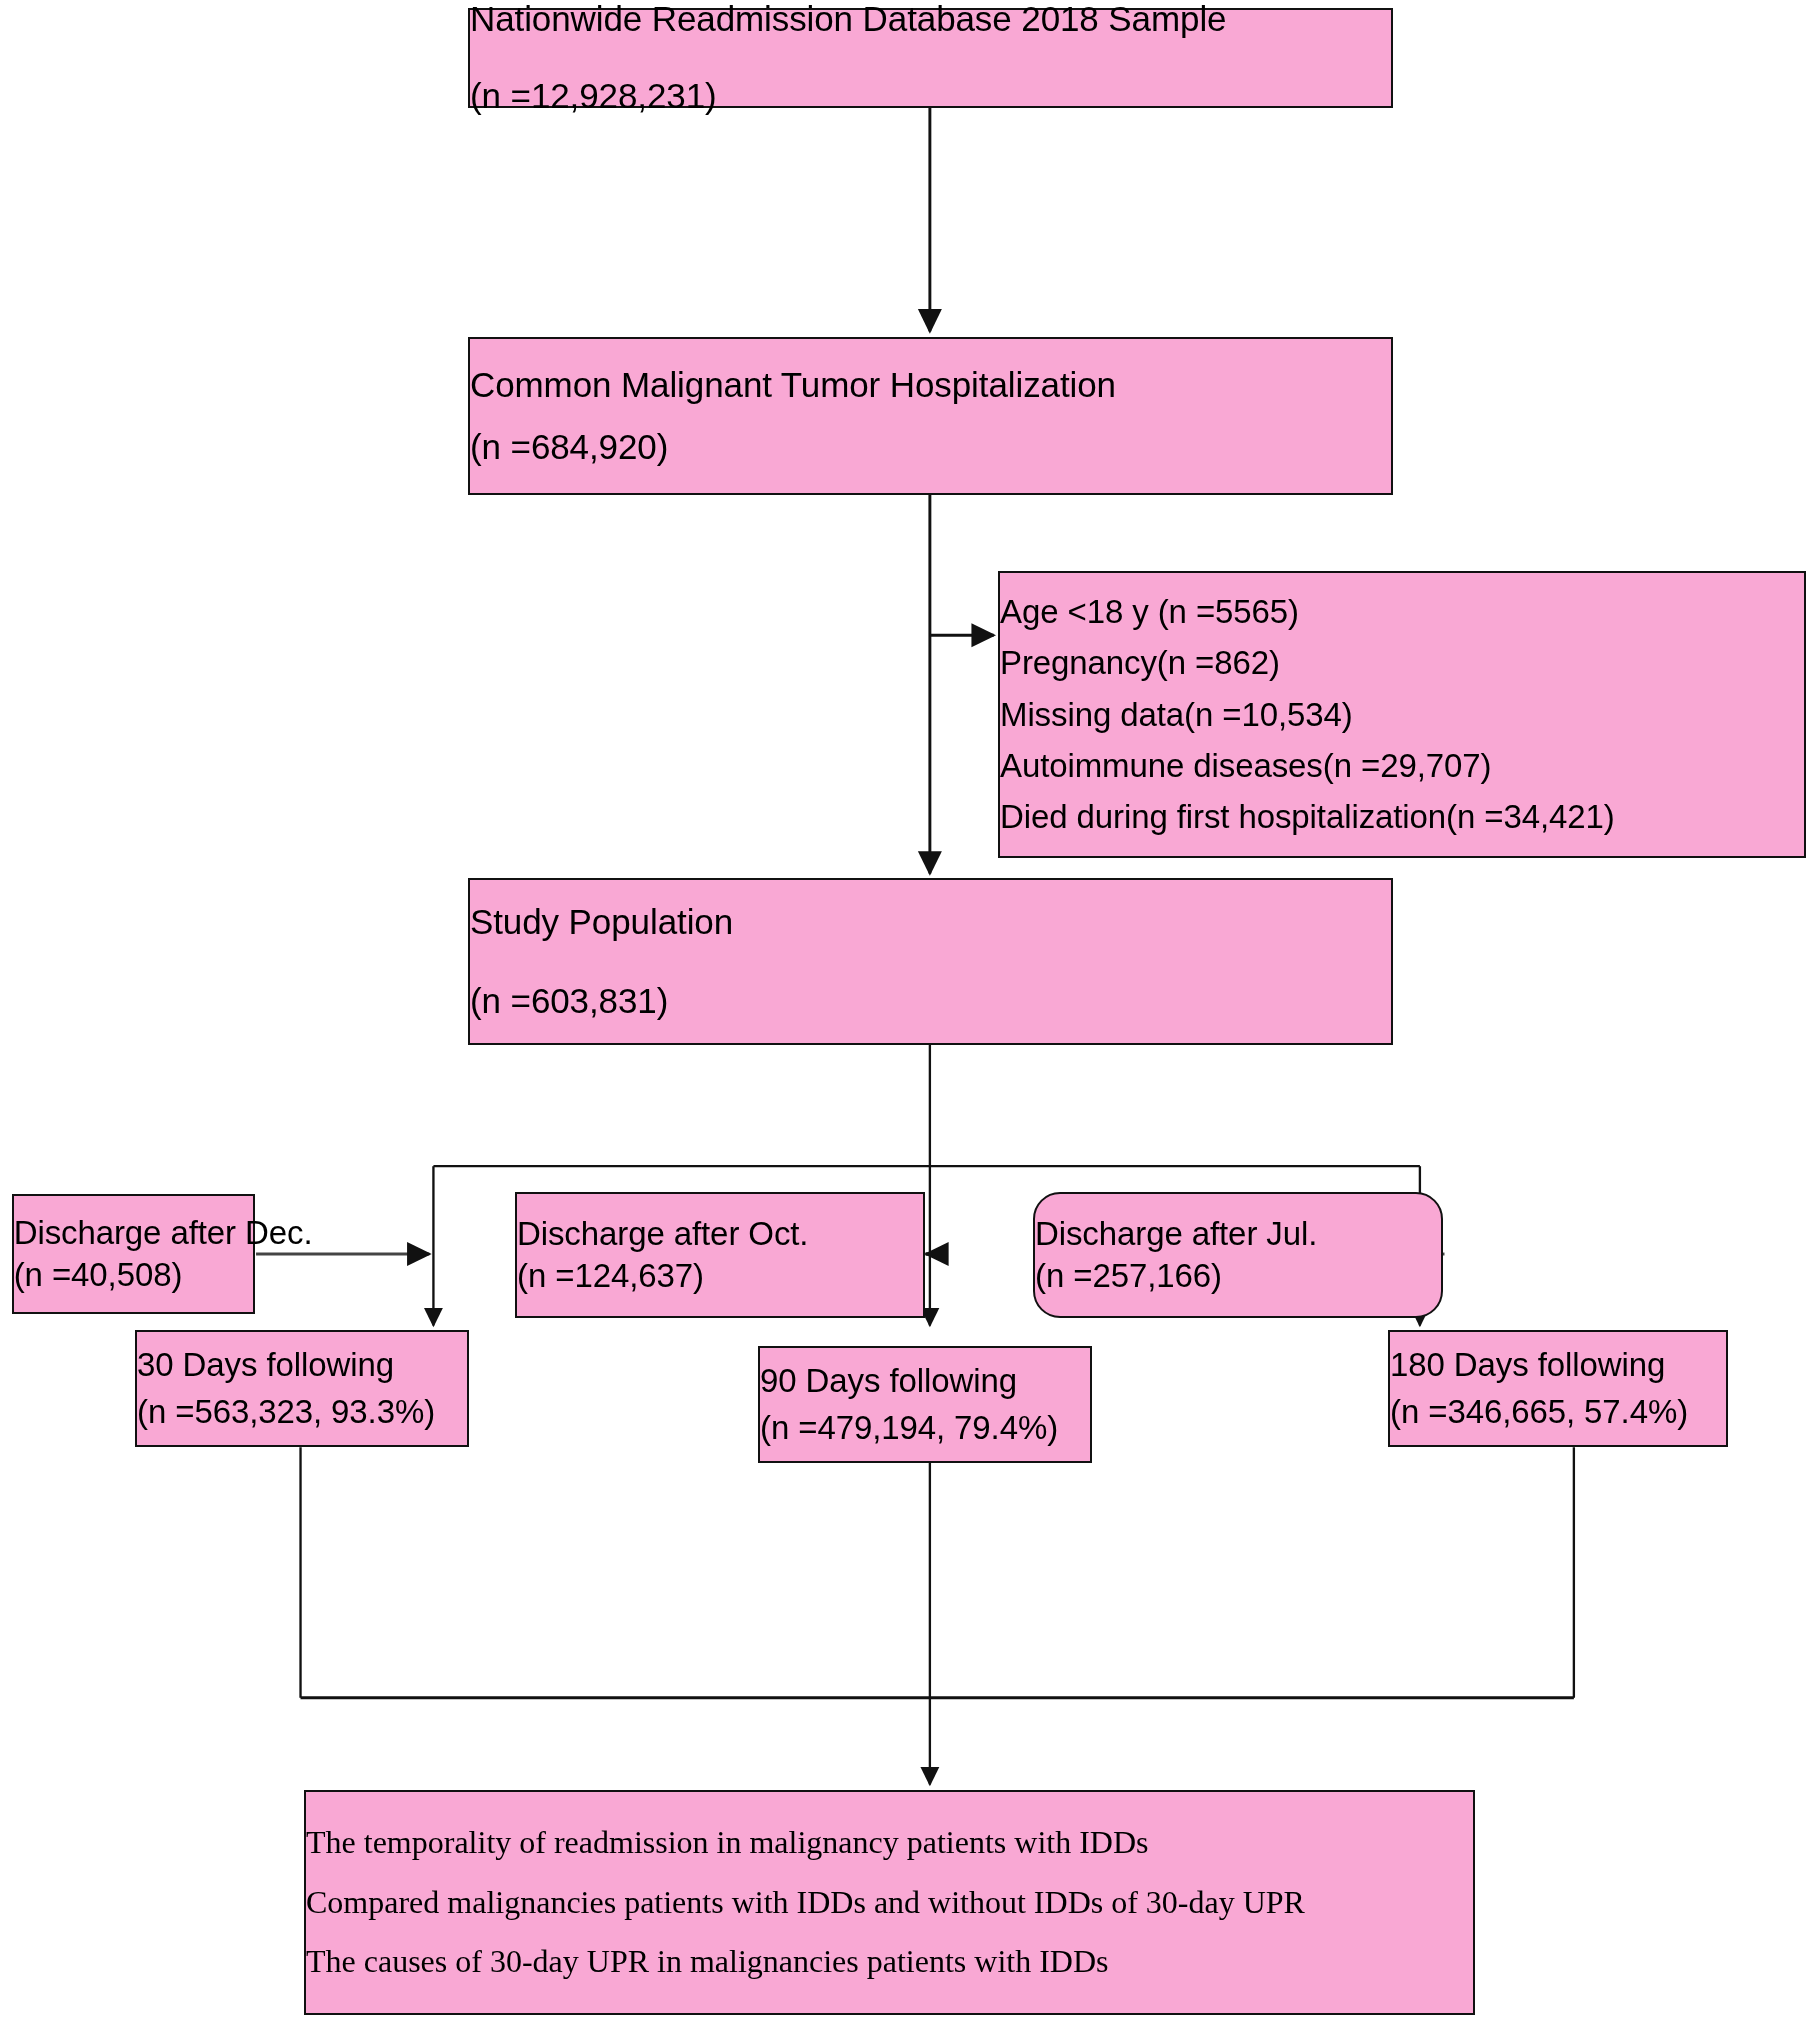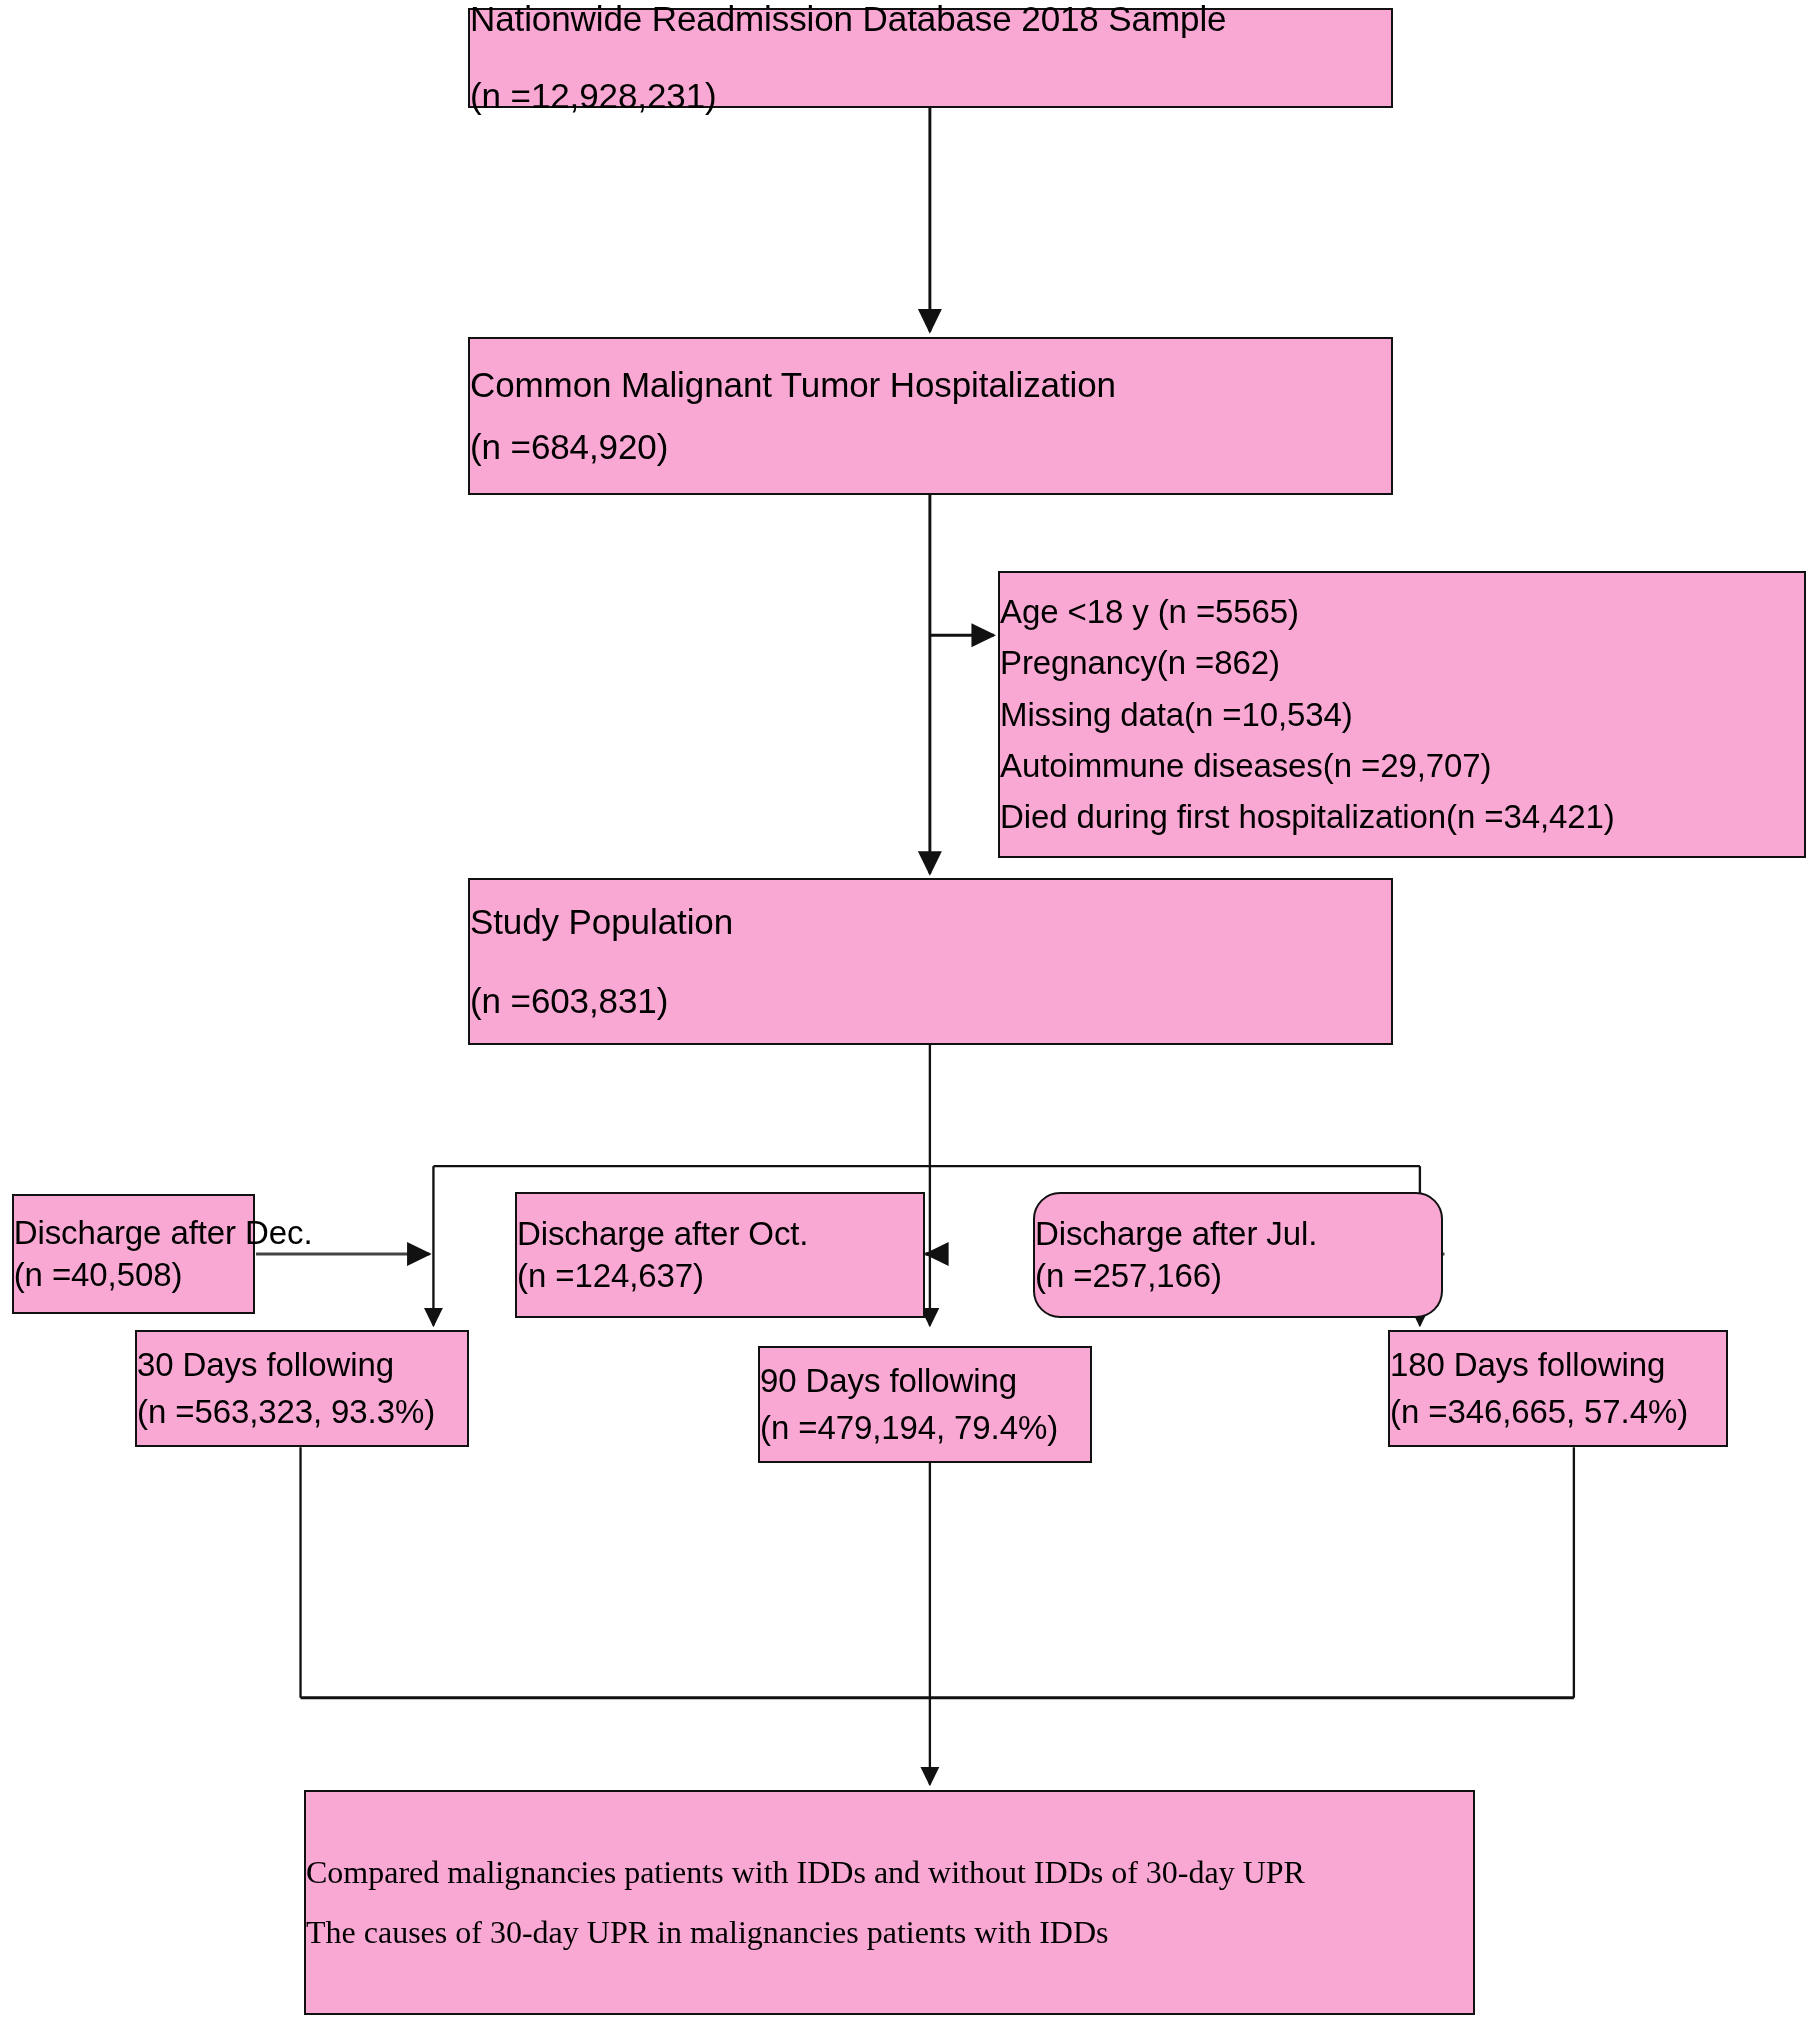--- a/index.html
+++ b/index.html
@@ -191,18 +191,19 @@
     <span class="ln">90 Days following</span>
     <span class="ln">(n =479,194, 79.4%)</span>
   </div>
 
   <div class="node sans daysrow" id="box-d180">
     <span class="ln">180 Days following</span>
     <span class="ln">(n =346,665, 57.4%)</span>
   </div>
 
   <div class="node" id="box-conclusion">
+    <span class="ln">The temporality of readmission in malignancy patients with IDDs</span>
     <span class="ln">Compared malignancies patients with  IDDs and without IDDs of 30-day UPR</span>
     <span class="ln">The causes of  30-day UPR in malignancies patients with IDDs</span>
   </div>
 
 </div>
 
 
 </body></html>

